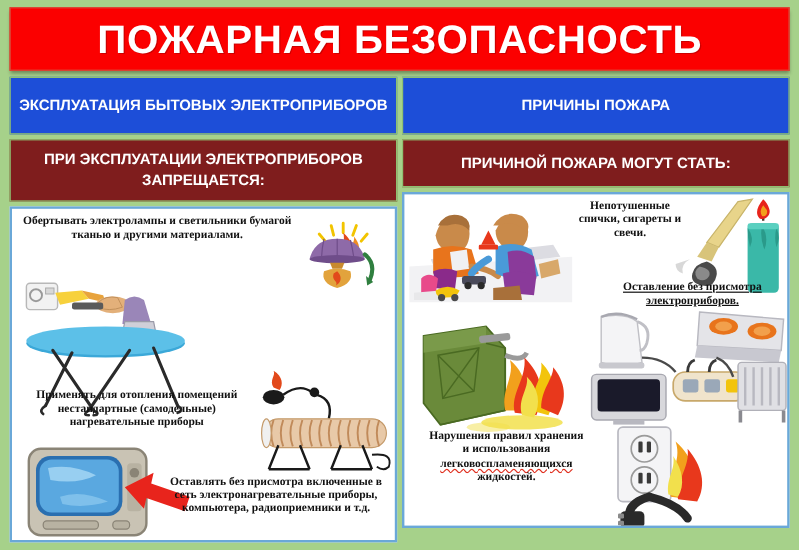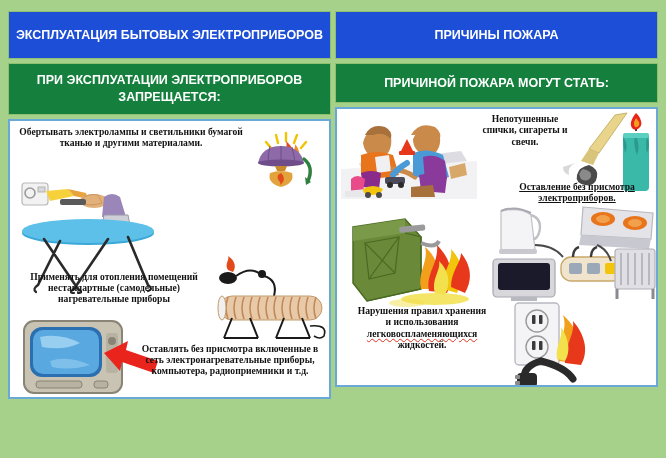--- a/index.html
+++ b/index.html
@@ -28,21 +28,21 @@
   .col{flex:1 1 0;min-width:0;display:flex;flex-direction:column;}
 
   .hdr-green{
     background:#1d4ed8;border:1px solid #8fc070;
     color:#fff;font-weight:bold;font-size:12.5px;line-height:1.35;
     text-align:center;padding:9px 6px;min-height:48px;
     display:flex;align-items:center;justify-content:center;
     box-sizing:border-box;
   }
   .hdr-orange{
-    background:#15803d;border:1px solid #8fc070;border-top:none;
+    background:#7f1d1d;border:1px solid #8fc070;border-top:none;
     color:#fff;font-weight:bold;font-size:12.5px;line-height:1.35;
     text-align:center;padding:8px 6px;min-height:40px;
     display:flex;align-items:center;justify-content:center;
     box-sizing:border-box;margin-top:4px;border-top:1px solid #8fc070;
   }
 
   .panel{
     background:#fff;border:2px solid #6aa8d8;margin-top:4px;
     position:relative;height:280px;box-sizing:border-box;overflow:hidden;
   }
@@ -60,20 +60,23 @@
     text-decoration-thickness:1px;
   }
 
   .bottom-strip{height:16px;}
 </style>
 </head>
 <body>
 
 <div class="poster">
 
+  <div class="title-banner">
+    <div class="title-text">ПОЖАРНАЯ БЕЗОПАСНОСТЬ</div>
+  </div>
 
   <div class="cols">
 
     <div class="col">
       <div class="hdr-green">ЭКСПЛУАТАЦИЯ БЫТОВЫХ ЭЛЕКТРОПРИБОРОВ</div>
       <div class="hdr-orange">ПРИ ЭКСПЛУАТАЦИИ ЭЛЕКТРОПРИБОРОВ ЗАПРЕЩАЕТСЯ:</div>
 
       <div class="panel">
 
         <div class="cap" style="left:6px;top:5px;width:230px;font-size:9.6px;">Обертывать электролампы и светильники бумагой тканью и другими материалами.</div>

